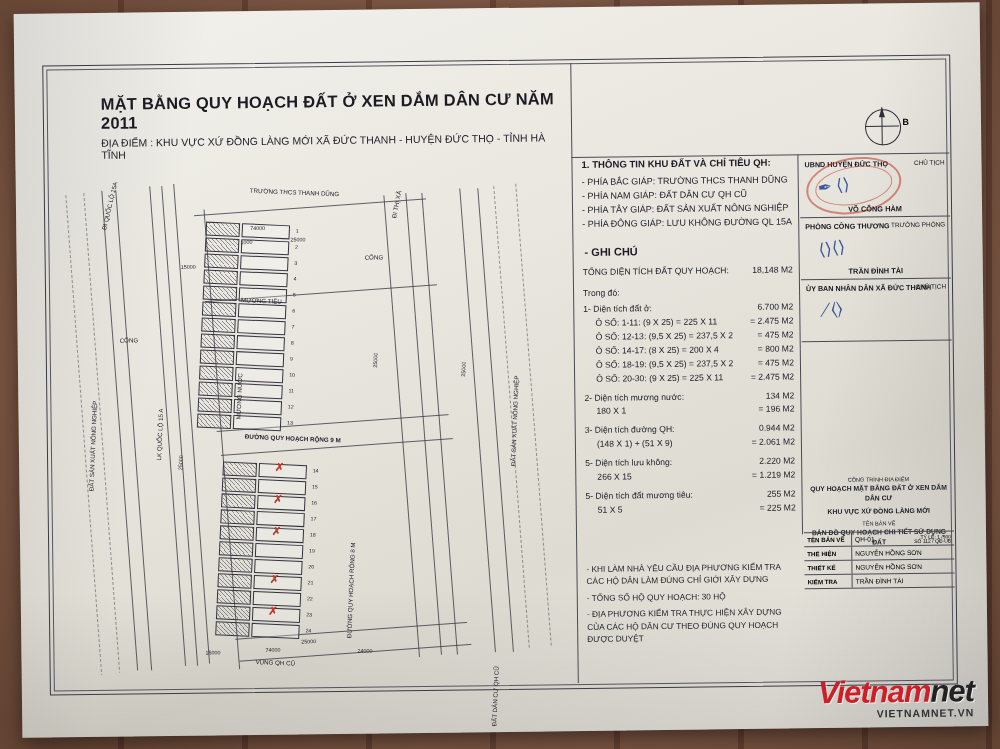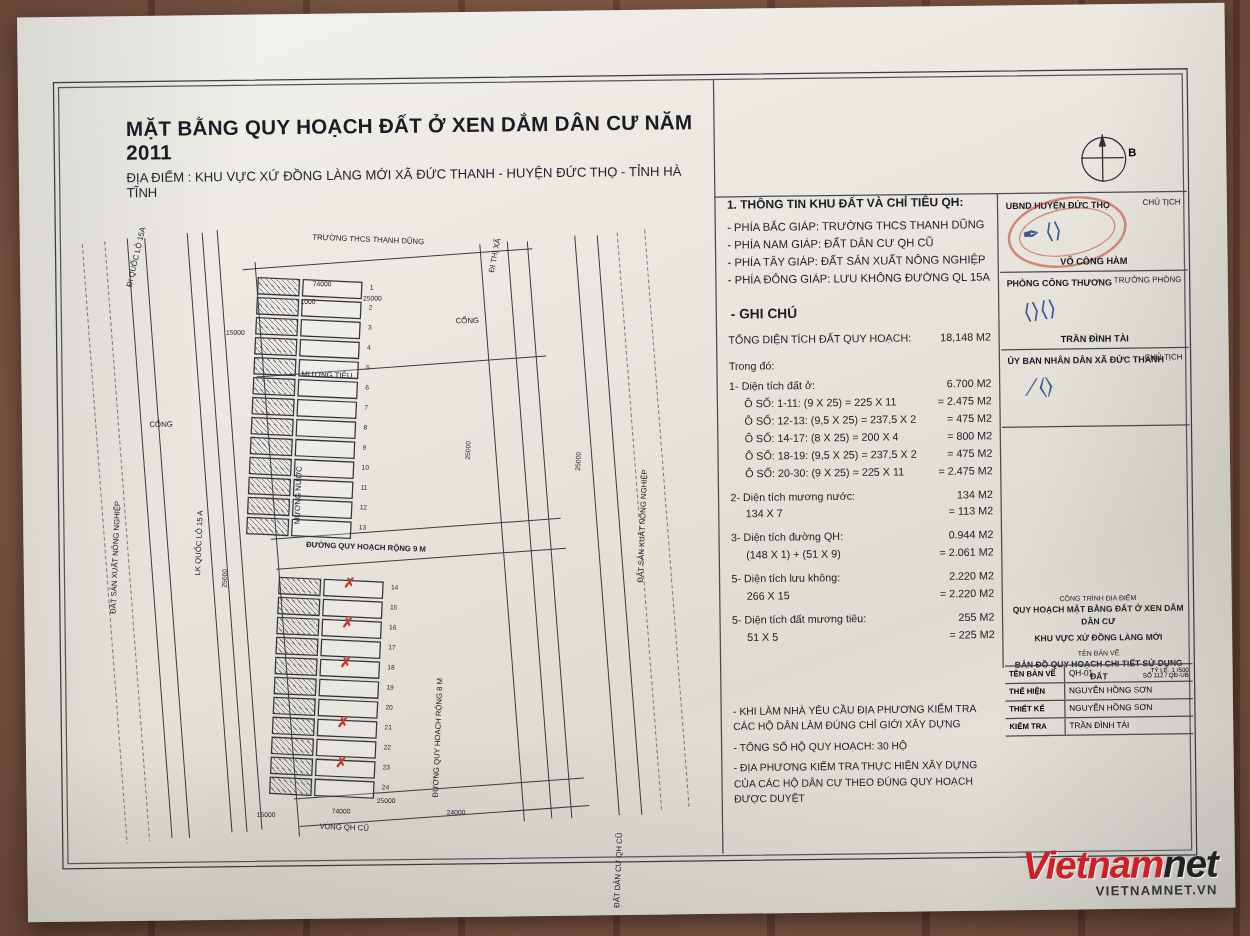--- a/index.html
+++ b/index.html
@@ -178,40 +178,40 @@
     <div class="row sub">
         <span class="l">Ô SỐ: 20-30: (9 X 25) = 225 X 11</span>
         <span class="r">= 2.475 M2</span>
       </div>
 
     <div class="row grp">
         <span class="l">2- Diện tích mương nước:</span>
         <span class="r">134 M2</span>
       </div>
     <div class="row sub">
-        <span class="l">134 X 7</span>
-        <span class="r">=          113 M2</span>
+        <span class="l">180 X 1</span>
+        <span class="r">=          196 M2</span>
       </div>
 
     <div class="row grp">
         <span class="l">3- Diện tích đường QH:</span>
         <span class="r">0.944 M2</span>
       </div>
     <div class="row sub">
         <span class="l">(148 X 1) + (51 X 9)</span>
         <span class="r">=      2.061 M2</span>
       </div>
 
     <div class="row grp">
         <span class="l">5- Diện tích lưu không:</span>
         <span class="r">2.220 M2</span>
       </div>
     <div class="row sub">
         <span class="l">266 X 15</span>
-        <span class="r">=       2.220 M2</span>
+        <span class="r">=       1.219 M2</span>
       </div>
 
     <div class="row grp">
         <span class="l">5- Diện tích đất mương tiêu:</span>
         <span class="r">255 M2</span>
       </div>
     <div class="row sub">
         <span class="l">51 X 5</span>
         <span class="r">=          225 M2</span>
       </div>

